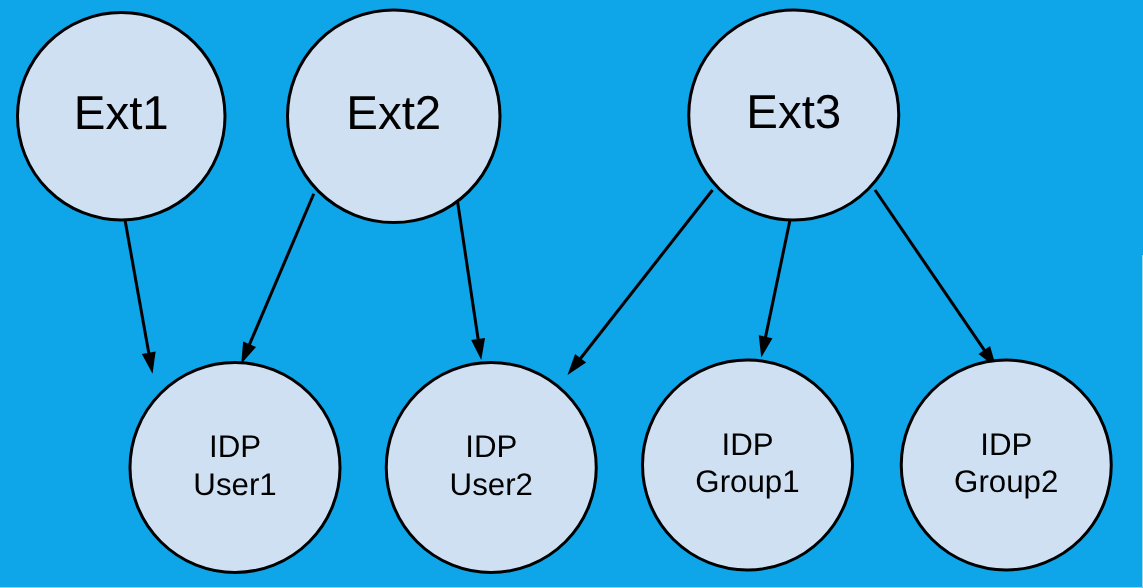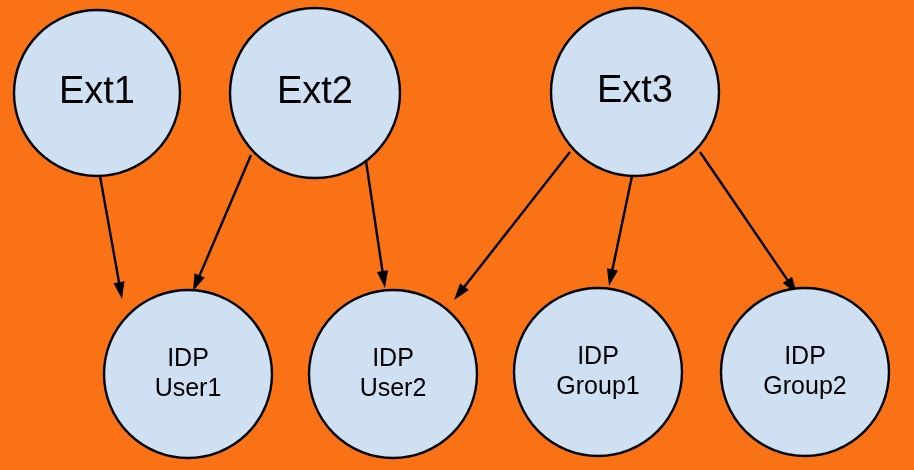--- a/index.html
+++ b/index.html
@@ -10,21 +10,21 @@
   body {
     width: 914px;
     height: 470px;
     overflow: hidden;
     font-family: "Liberation Sans", sans-serif;
   }
   #diagram-canvas {
     position: relative;
     width: 914px;
     height: 470px;
-    background: #f97316;
+    background: #0ea5e9;
   }
   #diagram-svg {
     position: absolute;
     top: 0;
     left: 0;
     width: 914px;
     height: 470px;
   }
   .node-circle {
     fill: #cfe0f2;

